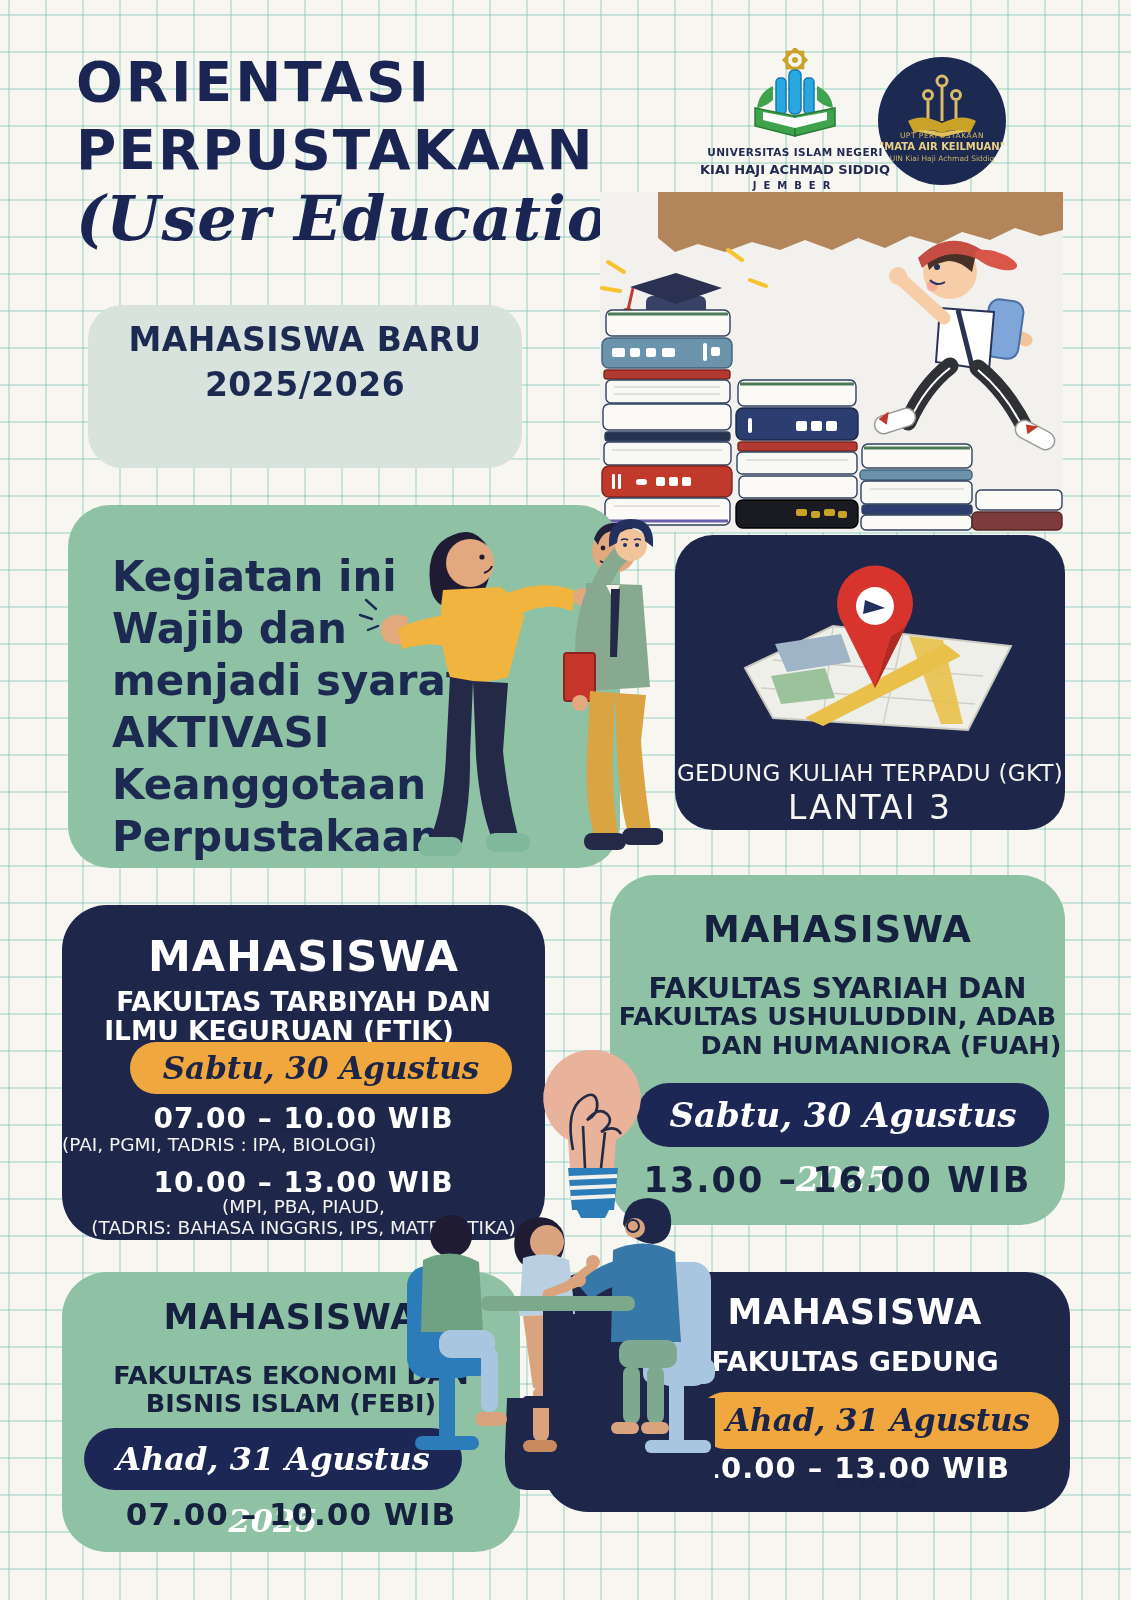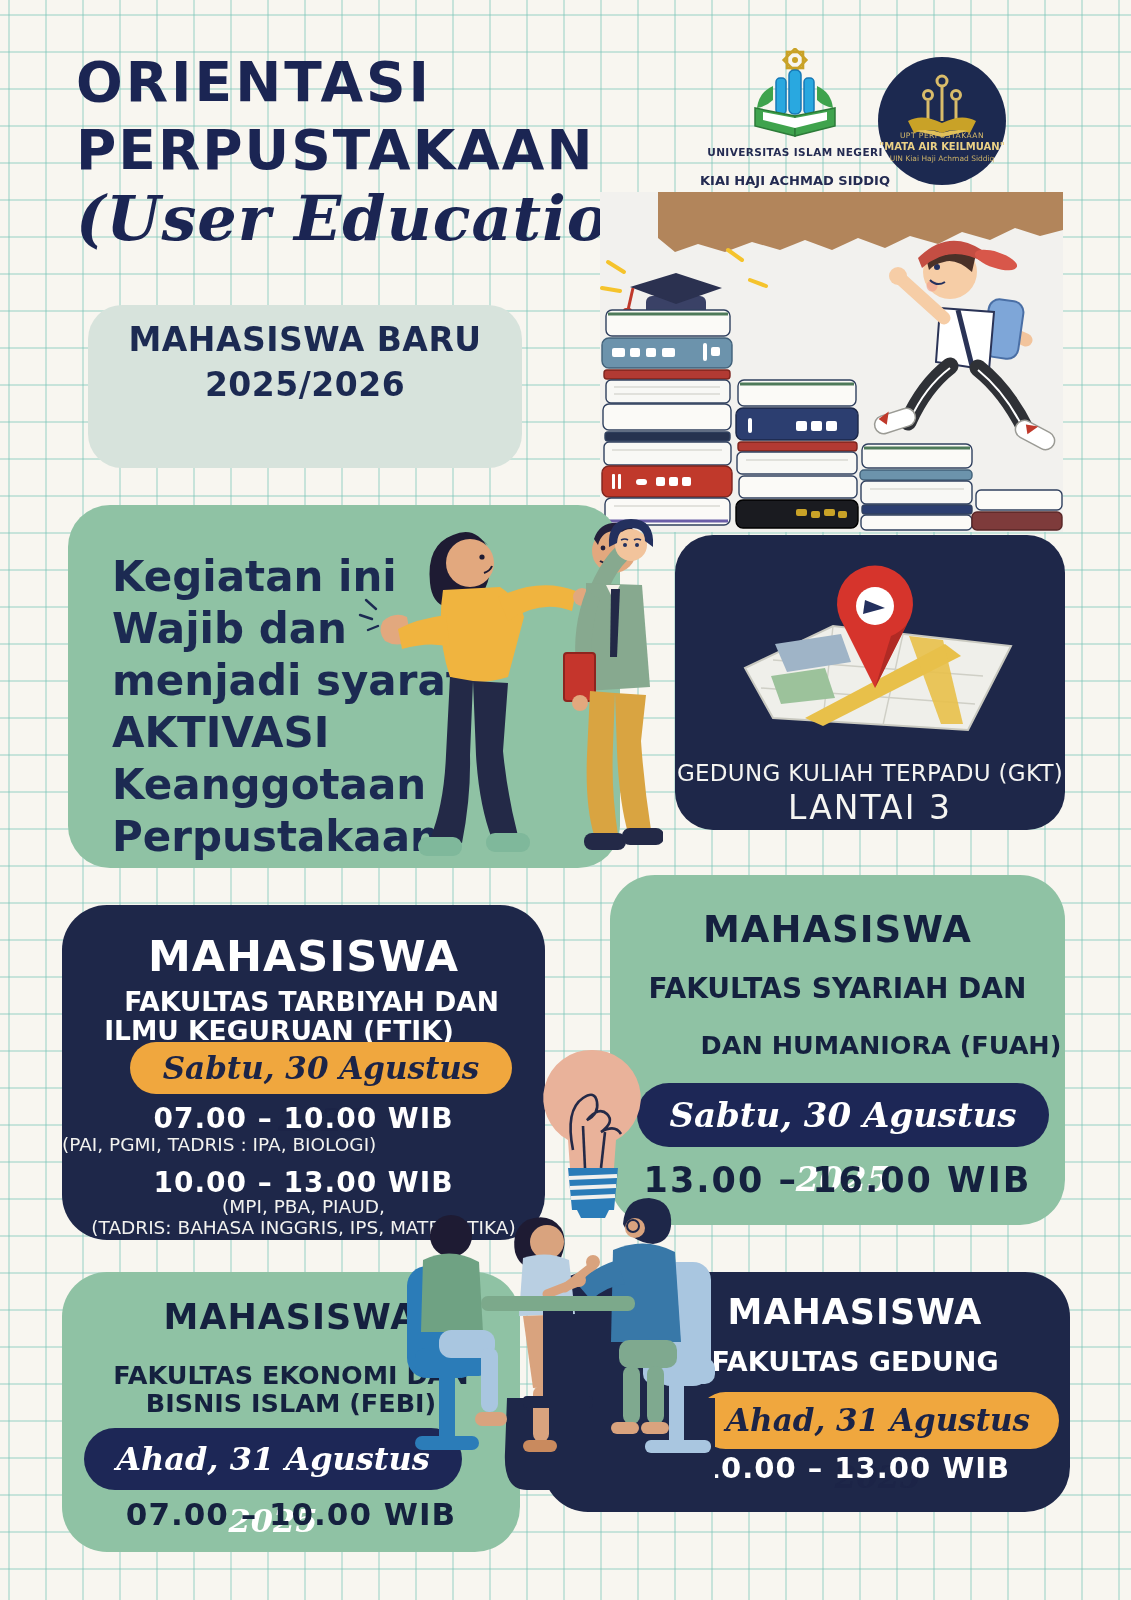--- a/index.html
+++ b/index.html
@@ -15,21 +15,21 @@
   .abs{position:absolute;}
   
   .title-line{position:absolute;left:76px;font-weight:bold;color:#1B2553;text-align:right;}
   .t1{top:50px;font-size:55px;letter-spacing:3px;}
   .t2{top:118px;font-size:55px;letter-spacing:2px;}
   .t3{top:182px;font-size:62px;font-family:"DejaVu Serif",serif;font-style:italic;letter-spacing:1px;}
   
   .uni-logo{left:745px;top:48px;width:100px;height:96px;}
   .uni-text{left:700px;top:146px;width:190px;text-align:center;color:#242B52;}
   .uni-t1{font-size:10.5px;font-weight:bold;letter-spacing:0.4px;}
-  .uni-t2{font-size:13px;font-weight:bold;margin-top:15px;}
+  .uni-t2{font-size:13px;font-weight:bold;margin-top:4px;}
   .uni-t3{font-size:10px;font-weight:bold;letter-spacing:7px;margin-top:3px;}
   .lib-logo{left:878px;top:57px;width:128px;height:128px;}
   .lib-circle{width:128px;height:128px;border-radius:50%;background:#1C2950;}
   .lib-text{left:878px;top:131px;width:128px;text-align:center;}
   .lib-t1{font-size:7.5px;color:#D9BC6A;letter-spacing:0.5px;}
   .lib-t2{font-size:10px;font-weight:bold;color:#EBD186;margin-top:1px;}
   .lib-t3{font-size:7.5px;color:#C9B068;margin-top:2px;}
   
   .audience-box{left:88px;top:305px;width:434px;height:163px;background:#D7E3DC;border-radius:34px;}
   .audience-text{left:88px;top:317px;width:434px;text-align:center;font-size:33px;font-weight:bold;line-height:45px;color:#1C2A52;letter-spacing:0.5px;}
@@ -52,21 +52,21 @@
   .fuah-box{left:610px;top:875px;width:455px;height:350px;}
   .febi-box{left:62px;top:1272px;width:458px;height:280px;}
   .dakwah-box{left:543px;top:1272px;width:527px;height:240px;}
   .w-heading{color:#FFFFFF;font-weight:bold;}
   .d-heading{color:#15213F;font-weight:bold;}
   .pill{border-radius:33px;text-align:center;font-family:"DejaVu Serif",serif;font-style:italic;font-weight:bold;}
   .pill-orange{background:#F0A73E;color:#1C2447;}
   .pill-navy{background:#1D2756;color:#FFFFFF;}
   
   .ftik-h{left:62px;top:931px;width:483px;text-align:center;font-size:43px;letter-spacing:1px;}
-  .ftik-f1{left:62px;top:986px;width:483px;text-align:center;font-size:26.5px;padding-left:8px;}
+  .ftik-f1{left:62px;top:986px;width:483px;text-align:center;font-size:26.5px;}
   .ftik-f2{left:62px;top:1015px;width:434px;text-align:center;font-size:26.5px;}
   .ftik-pill{left:130px;top:1042px;width:382px;height:52px;font-size:31px;line-height:52px;}
   .ftik-t1{left:62px;top:1102px;width:483px;text-align:center;font-size:28px;letter-spacing:1px;}
   .ftik-d1{left:62px;top:1134px;width:483px;text-align:left;font-size:18.5px;color:#F2F2EF;}
   .ftik-t2{left:62px;top:1166px;width:483px;text-align:center;font-size:28px;letter-spacing:1px;}
   .ftik-d2a{left:62px;top:1196px;width:483px;text-align:center;font-size:18.5px;color:#F2F2EF;}
   .ftik-d2b{left:62px;top:1217px;width:483px;text-align:center;font-size:18.5px;color:#F2F2EF;}
   
   .fuah-h{left:610px;top:908px;width:455px;text-align:center;font-size:37px;letter-spacing:1px;}
   .fuah-f1{left:610px;top:972px;width:455px;text-align:center;font-size:28px;}
@@ -355,20 +355,21 @@
   <div class="abs pill pill-orange ftik-pill z2">Sabtu, 30 Agustus 2025</div>
   <div class="abs ftik-t1 w-heading z2">07.00 – 10.00 WIB</div>
   <div class="abs ftik-d1 z2">(PAI, PGMI, TADRIS : IPA, BIOLOGI)</div>
   <div class="abs ftik-t2 w-heading z2">10.00 – 13.00 WIB</div>
   <div class="abs ftik-d2a z2">(MPI, PBA, PIAUD,</div>
   <div class="abs ftik-d2b z2">(TADRIS: BAHASA INGGRIS, IPS, MATEMATIKA)</div>
 
   <div class="abs green-box fuah-box z1"></div>
   <div class="abs fuah-h d-heading z2">MAHASISWA</div>
   <div class="abs fuah-f1 d-heading z2">FAKULTAS SYARIAH DAN</div>
+  <div class="abs fuah-f2 d-heading z2">FAKULTAS USHULUDDIN, ADAB</div>
   <div class="abs fuah-f3 d-heading z2">DAN HUMANIORA (FUAH)</div>
   <div class="abs pill pill-navy fuah-pill z2">Sabtu, 30 Agustus 2025</div>
   <div class="abs fuah-t d-heading z2">13.00 – 16.00 WIB</div>
 
   <svg class="abs bulb-svg" viewBox="0 0 115 178">
     <path d="M57,10 a48,48 0 0 1 24,90 l-2,28 h-44 l-2,-28 a48,48 0 0 1 24,-90 Z" fill="#E9B29A"></path>
     <path d="M38,110 Q30,70 48,58 Q60,50 62,62 Q64,74 52,80 Q64,66 72,74 Q80,82 66,92 Q80,84 86,94" stroke="#232947" stroke-width="2.6" fill="none"></path>
     <line x1="50" y1="128" x2="48" y2="86" stroke="#232947" stroke-width="2.6"></line>
     <line x1="66" y1="128" x2="70" y2="92" stroke="#232947" stroke-width="2.6"></line>
     <path d="M33,128 h50 l-4,42 h-42 Z" fill="#2B7CB8"></path>

